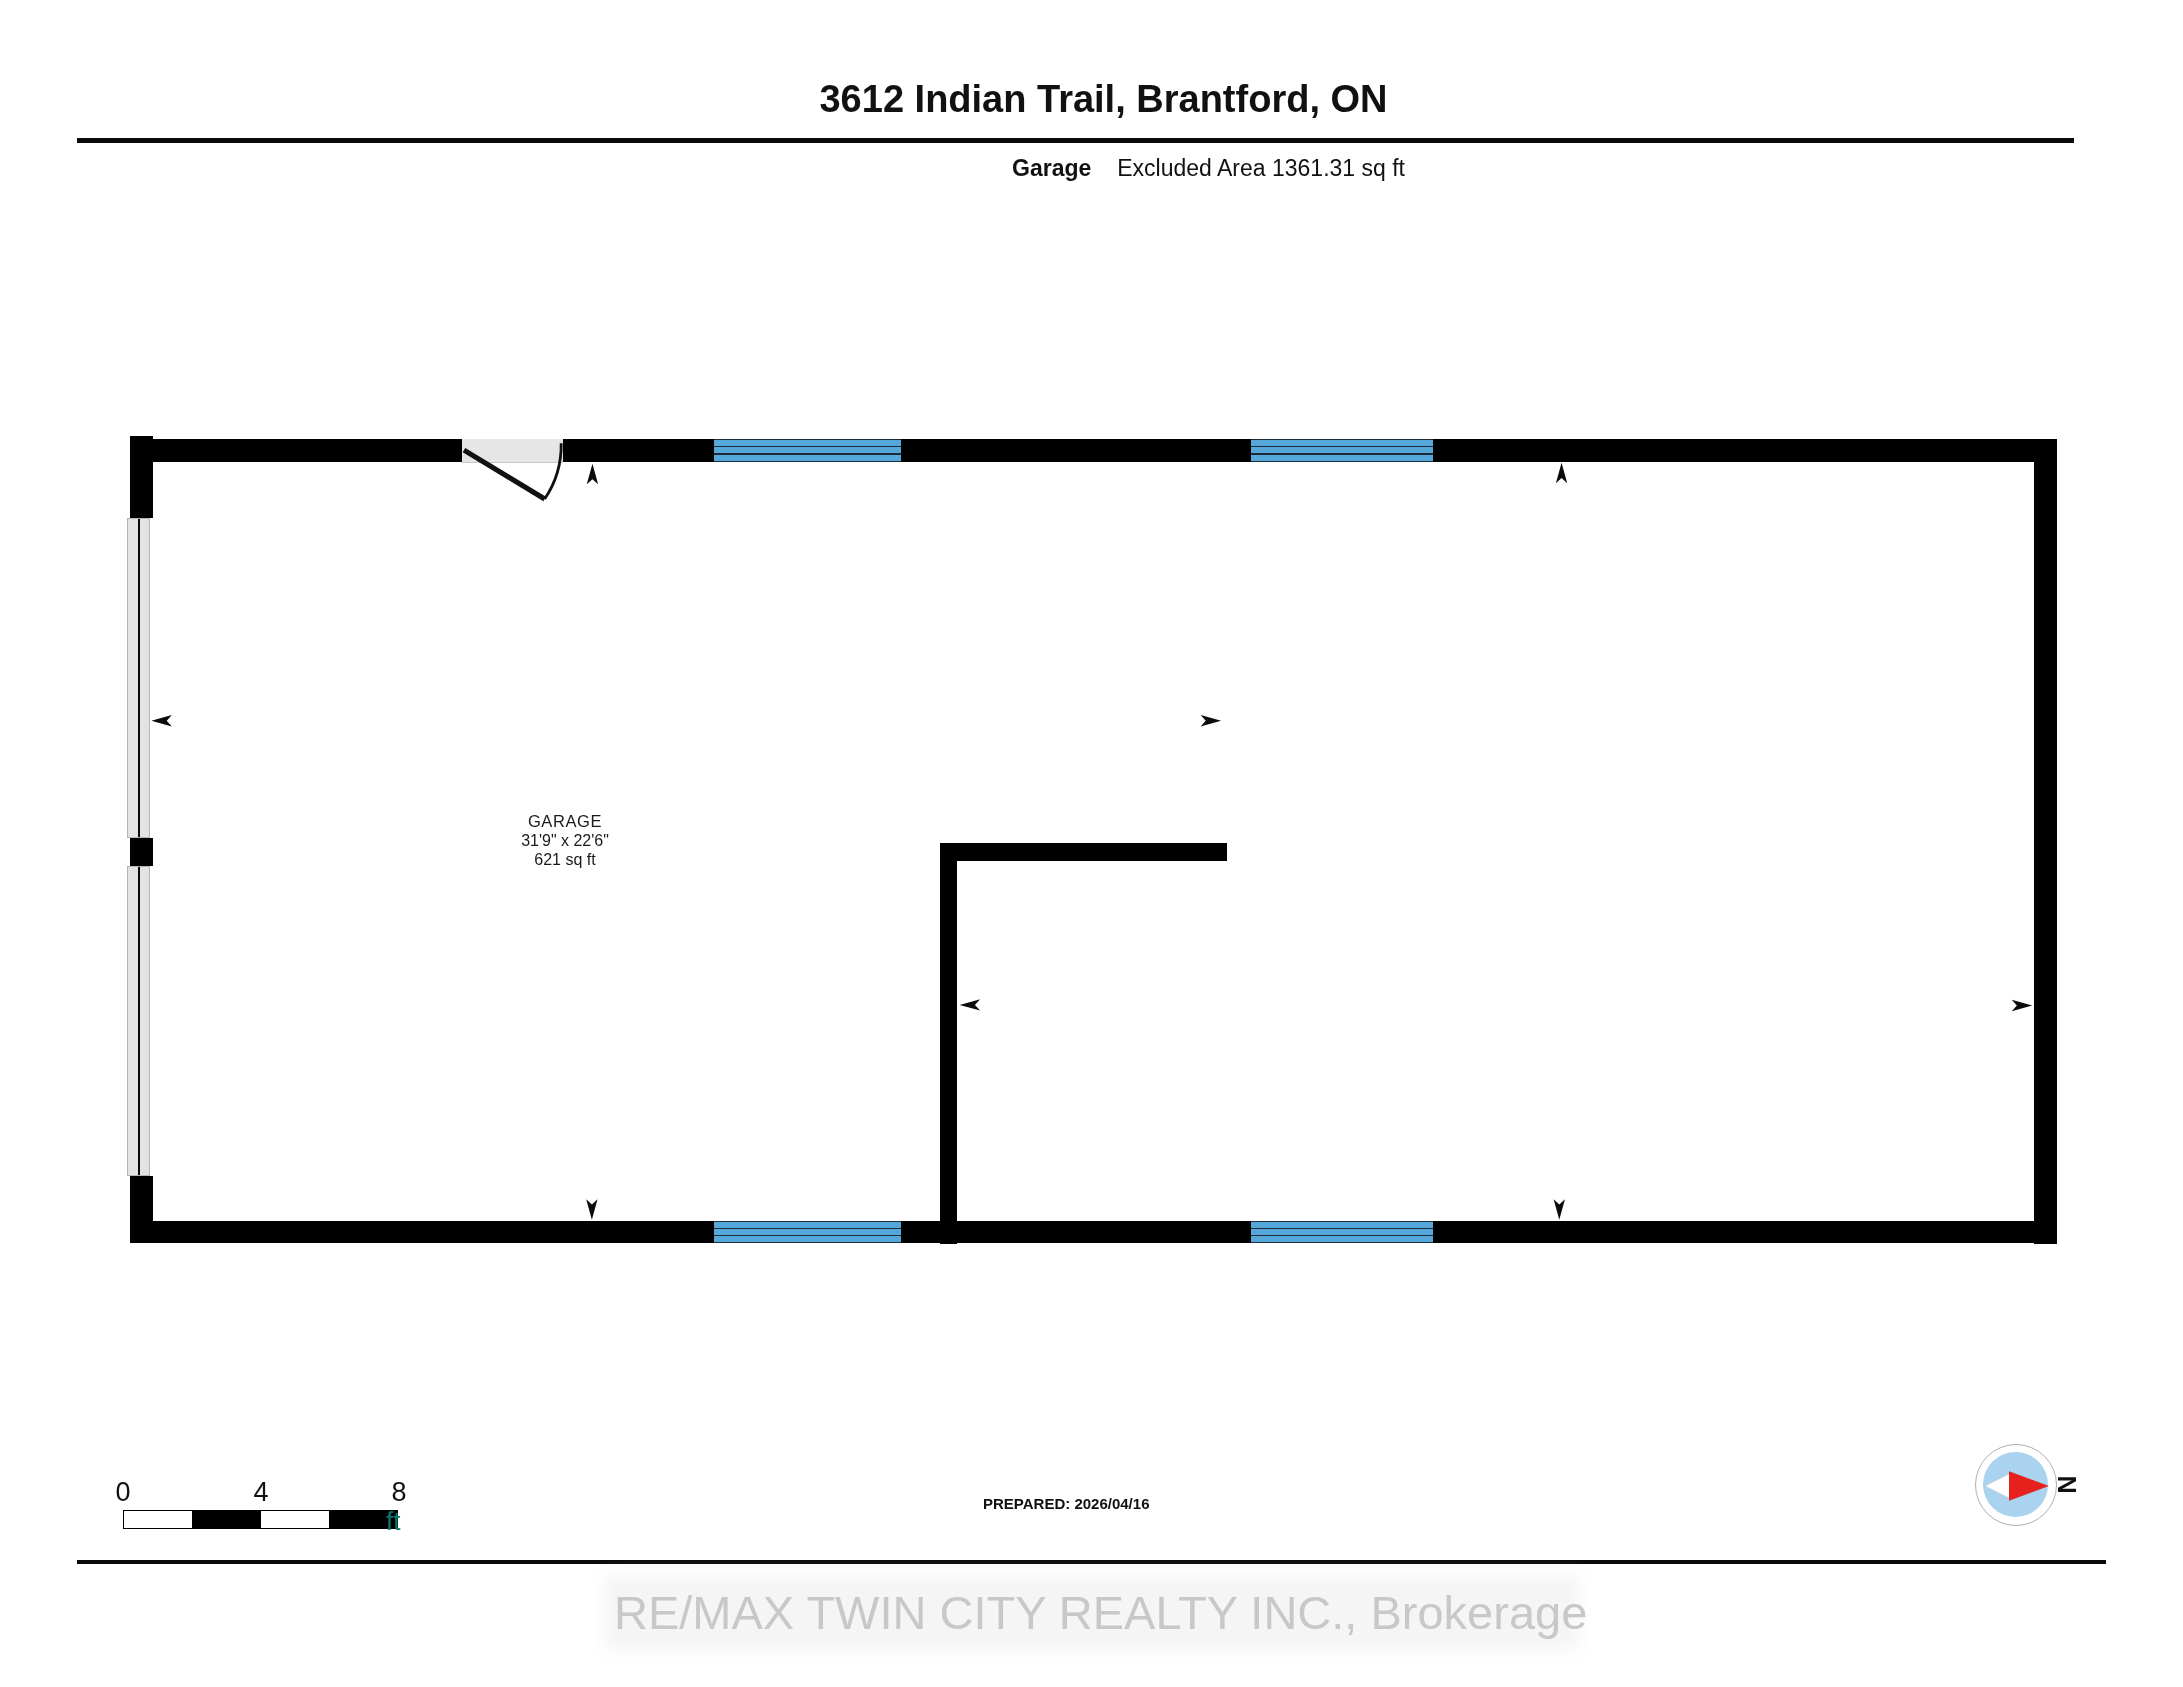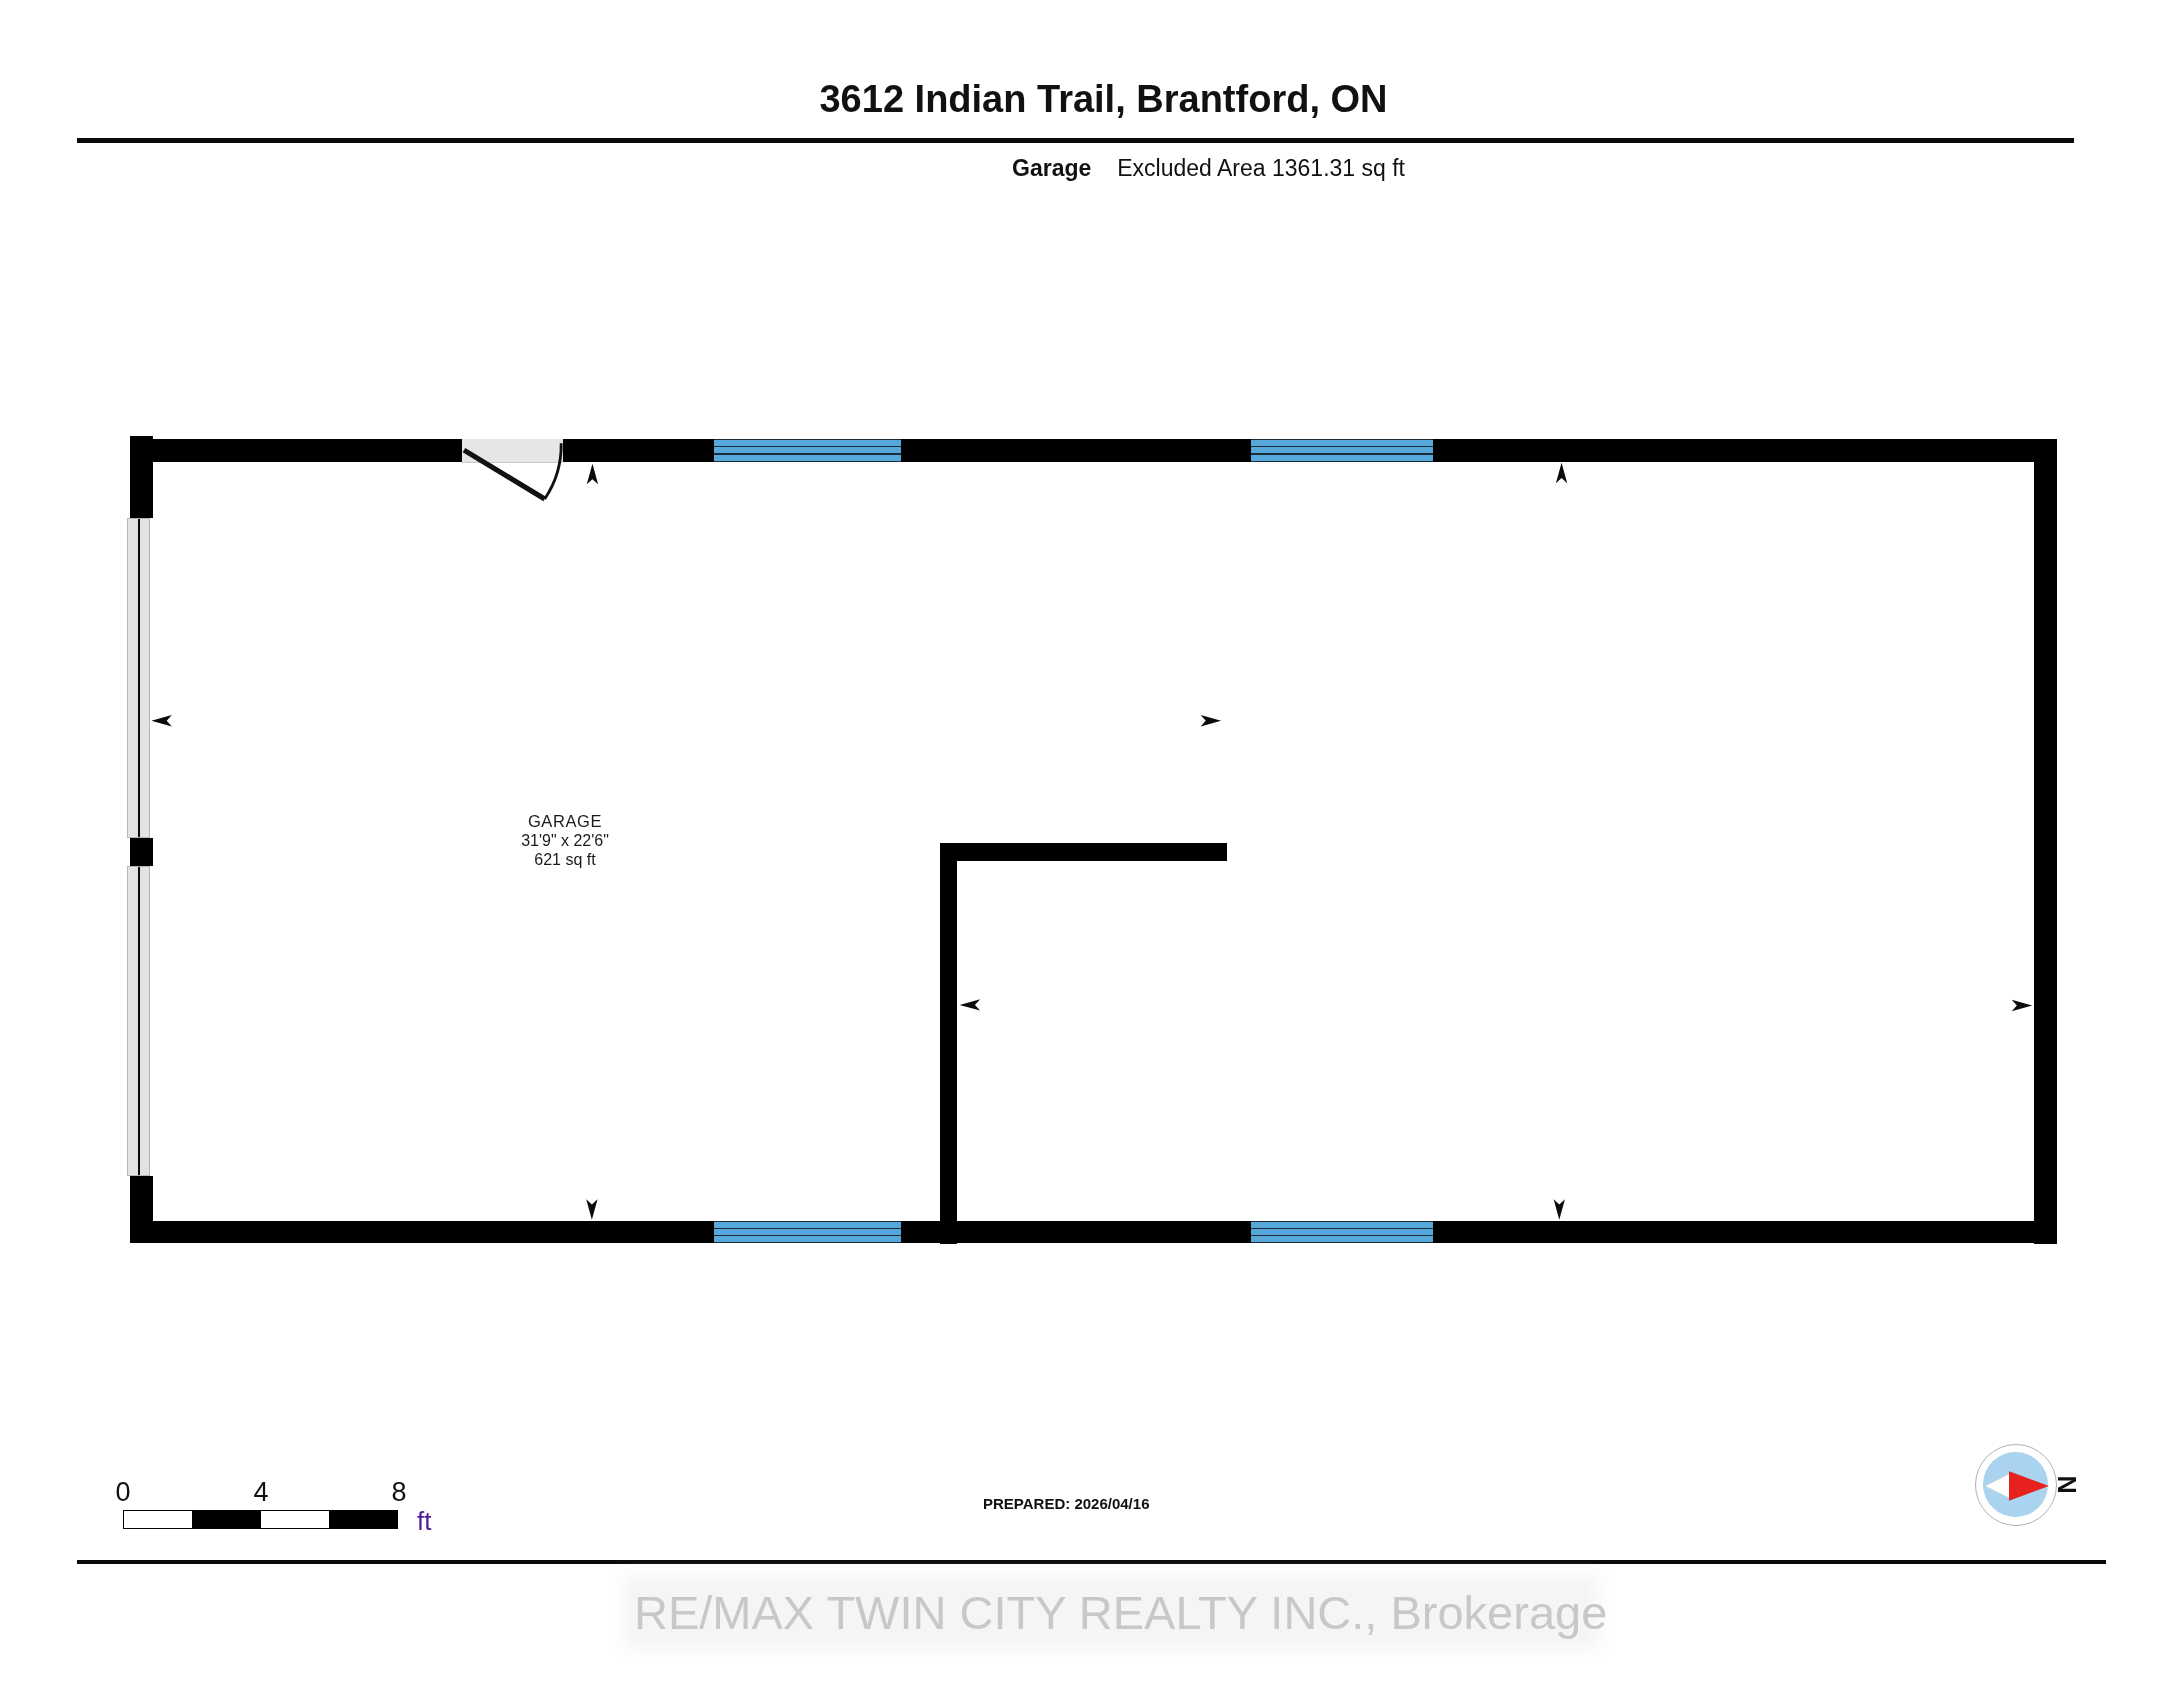--- a/index.html
+++ b/index.html
@@ -30,39 +30,39 @@
   .room-label{position:absolute;width:262px;text-align:center;color:#1a1a1a;
               font-size:16px;line-height:19px;}
   .room-label .rname{font-size:16.5px;letter-spacing:0.6px;}
 
   
   .scale-num{position:absolute;top:1477px;width:34px;text-align:center;font-size:27px;color:#111;}
   .scale-bar{position:absolute;left:123px;top:1510px;width:275px;height:19.3px;
              border:1.7px solid #000;box-sizing:border-box;display:flex;}
   .scale-bar .seg{flex:1 1 25%;}
   .seg.w{background:#fff;} .seg.b{background:#000;}
-  .scale-unit{position:absolute;left:417px;top:1506px;font-size:26px;color:#4c1d95;}
+  .scale-unit{position:absolute;left:386px;top:1506px;font-size:26px;color:#0f766e;}
 
   .prepared{position:absolute;left:983px;top:1495px;font-size:15px;font-weight:700;color:#111;}
 
   
   .compass{position:absolute;left:1975px;top:1444px;width:82px;height:82px;
            background:#fff;border:1.7px solid #b0b0b0;border-radius:50%;box-sizing:border-box;}
   .compass .disc{position:absolute;left:6.8px;top:6.8px;width:65px;height:65px;border-radius:50%;
                  background:var(--compass-blue,#a9d3ef);}
   .compass svg{position:absolute;left:0;top:0;}
   .compass-n{position:absolute;left:2057px;top:1470px;font-size:25px;font-weight:bold;color:#111;
              transform:rotate(90deg);transform-origin:center;}
 
   
   .footer-rule{position:absolute;left:77px;top:1560px;width:2029px;height:4px;background:#0a0a0a;}
   .disclaimer{position:absolute;left:85px;top:1568px;font-size:19.3px;color:#000;z-index:3;white-space:nowrap;}
   .watermark{position:absolute;left:614px;top:1585px;width:955px;text-align:center;
              font-size:47px;color:var(--watermark-gray,#c8c8c8);z-index:1;white-space:nowrap;
-             background:rgba(236,236,236,0.55);box-shadow:0 0 16px 10.2px rgba(236,236,236,0.55);margin-left:20px;}
+             background:rgba(236,236,236,0.55);box-shadow:0 0 16px 10.2px rgba(236,236,236,0.55);}
 </style>
 </head>
 <body>
 
 <div class="canvas">
 
   <div class="title">3612 Indian Trail, Brantford, ON</div>
   <div class="title-rule"></div>
   <div class="subtitle">
     <span class="floor">Garage</span>

